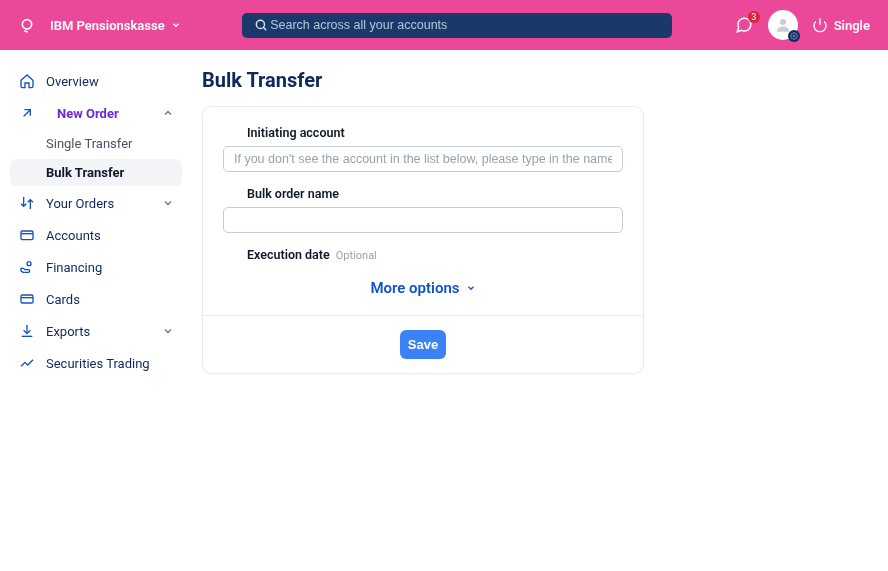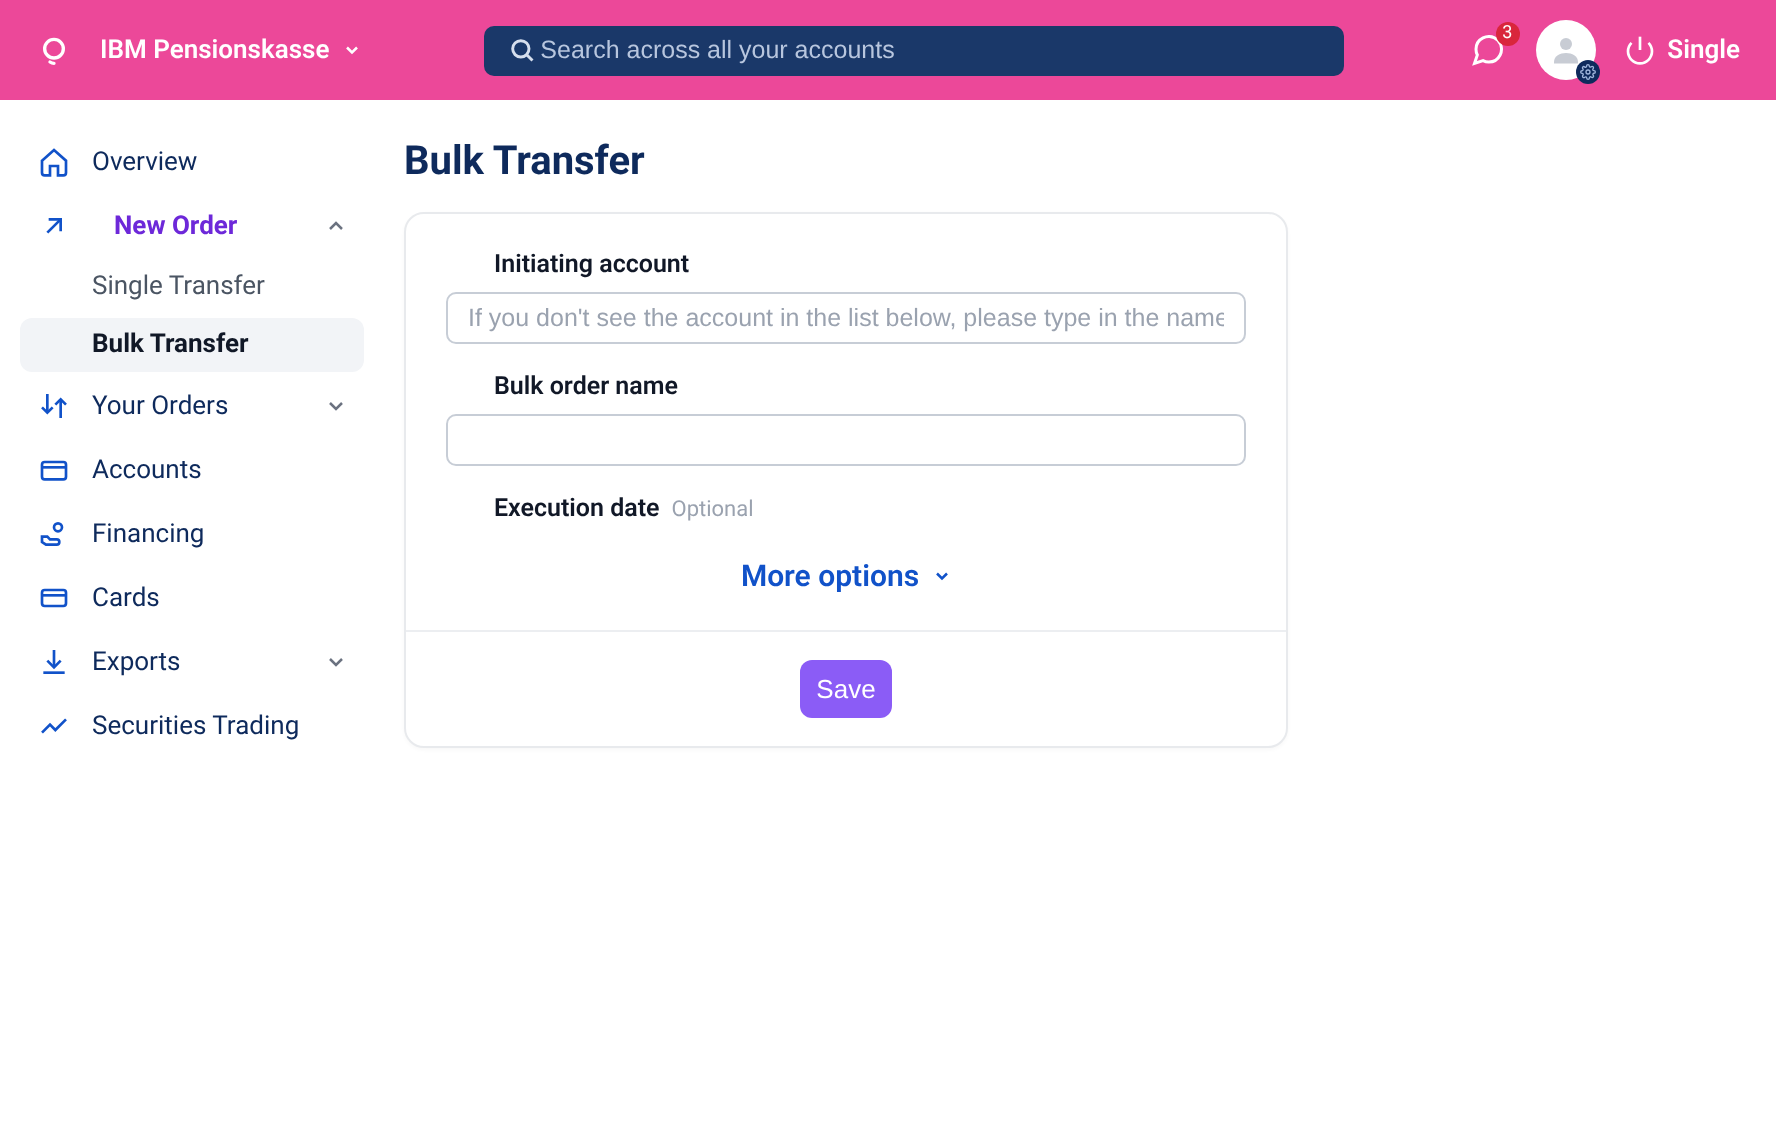--- a/index.html
+++ b/index.html
@@ -212,27 +212,27 @@
     text-decoration:none;
     display:inline-flex; align-items:center; gap:6px;
     cursor:pointer;
   }
   .card-footer {
     border-top:1px solid #eceef1;
     padding: 14px 20px;
     display:flex; justify-content:center;
   }
   .btn-primary {
-    background:#8b5cf6;
+    background:#3b82f6;
     color:#fff;
     border:none;
     border-radius:6px;
     padding: 7px 8px;
     font-size:13px;
-    font-weight:400;
+    font-weight:700;
     cursor:pointer;
   }
   svg { display:block; }
 </style>
 </head>
 <body>
 
 <div class="header">
   <div class="brand-logo">
     <svg width="16" height="16" viewBox="0 0 24 24" fill="none" stroke="#fff" stroke-width="2.5">

